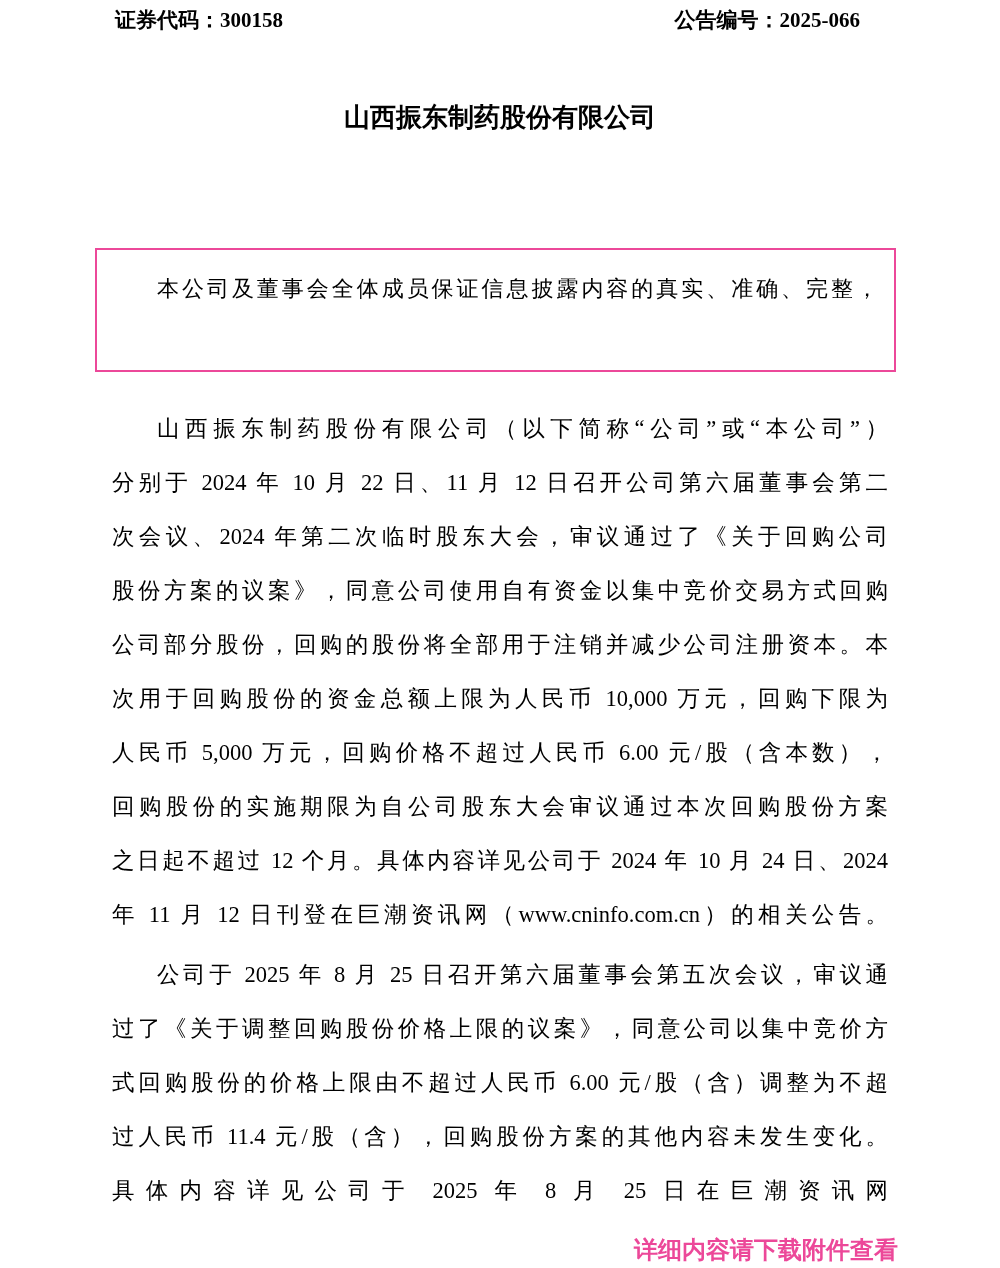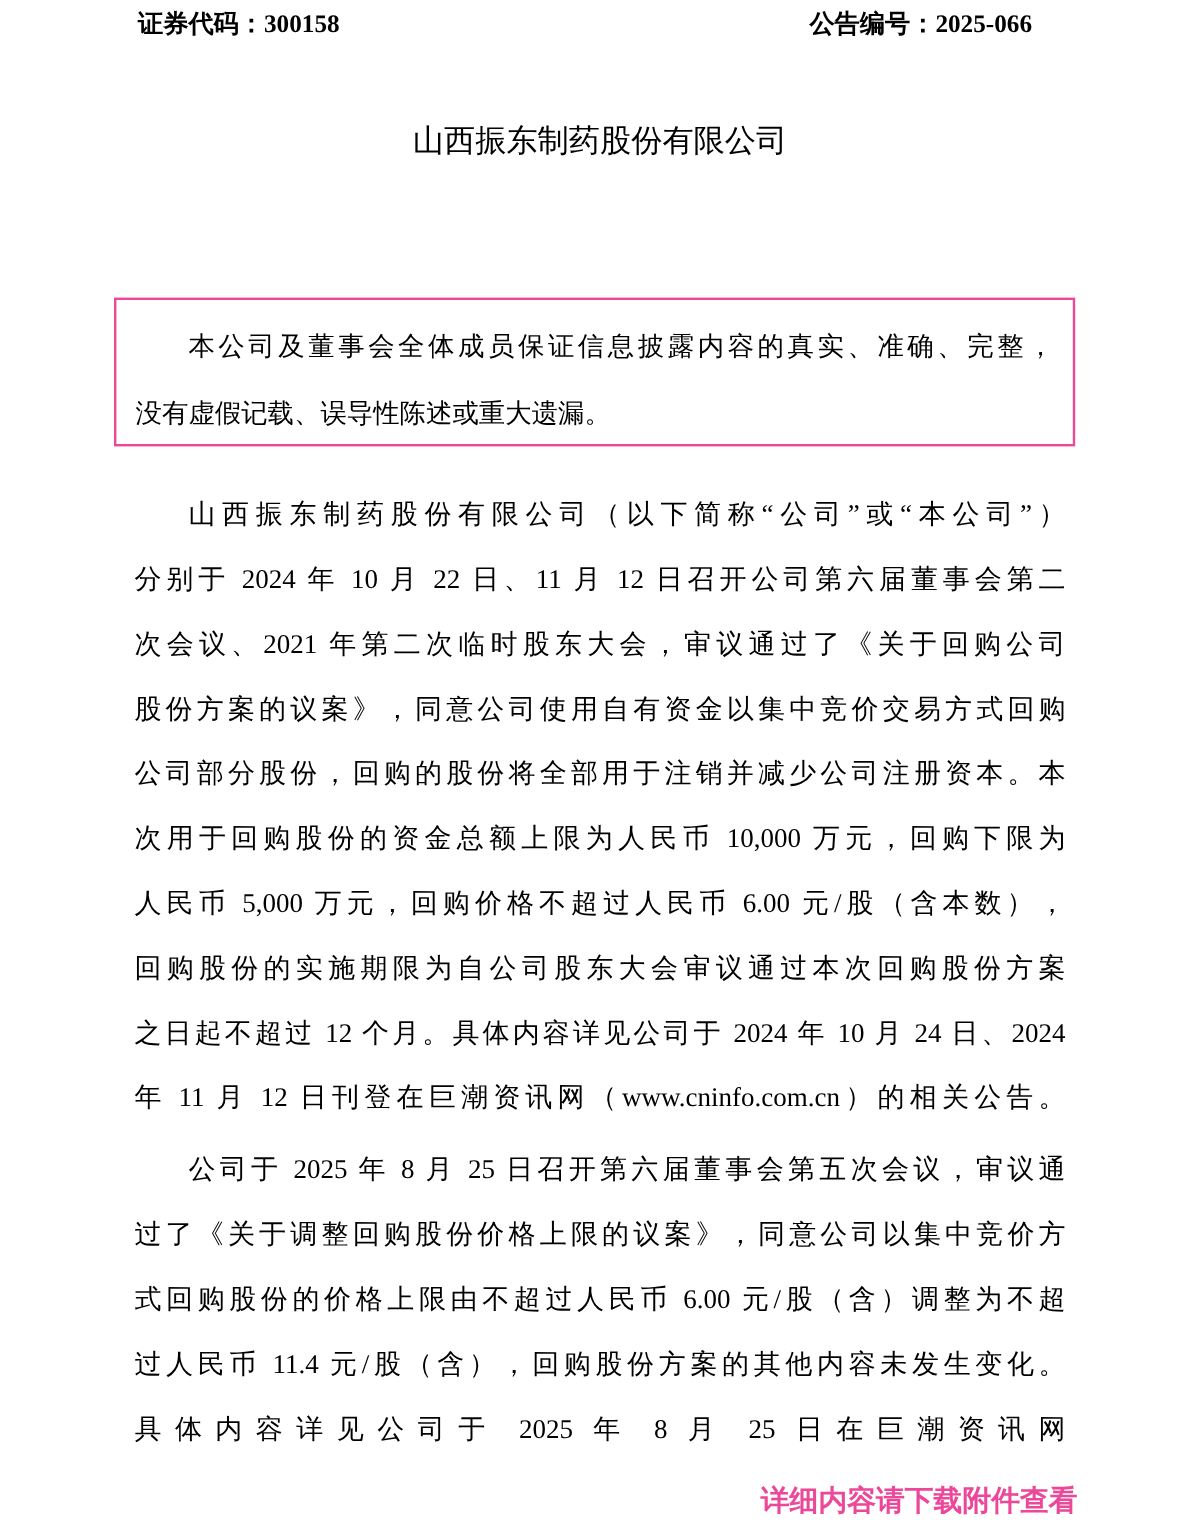--- a/index.html
+++ b/index.html
@@ -23,21 +23,21 @@
     font-weight: bold;
     white-space: nowrap;
   }
   .doc-title {
     position: absolute;
     top: 100px;
     left: 0;
     width: 100%;
     text-align: center;
     font-size: 26px;
-    font-weight: normal;
+    font-weight: bold;
     line-height: 36px;
   }
   .doc-subtitle {
     position: absolute;
     top: 154px;
     left: 0;
     width: 100%;
     text-align: center;
     font-size: 26px;
     font-weight: bold;
@@ -94,28 +94,27 @@
 
   <div class="header-row">
     <span>证券代码：300158</span>
     <span>公告编号：2025-066</span>
   </div>
 
   <div class="doc-title">山西振东制药股份有限公司</div>
 
   <div class="notice-box">
     <div class="notice-line justify indent">本公司及董事会全体成员保证信息披露内容的真实、准确、完整，</div>
-    <div class="notice-line">没有虚假记载、误导性陈述或重大遗漏。</div>
   </div>
 
   <div class="body-text">
     <div class="paragraph1">
       <div class="body-line indent">山西振东制药股份有限公司（以下简称“公司”或“本公司”）</div>
       <div class="body-line">分别于 2024 年 10 月 22 日、11 月 12 日召开公司第六届董事会第二</div>
-      <div class="body-line">次会议、2021 年第二次临时股东大会，审议通过了《关于回购公司</div>
+      <div class="body-line">次会议、2024 年第二次临时股东大会，审议通过了《关于回购公司</div>
       <div class="body-line">股份方案的议案》，同意公司使用自有资金以集中竞价交易方式回购</div>
       <div class="body-line">公司部分股份，回购的股份将全部用于注销并减少公司注册资本。本</div>
       <div class="body-line">次用于回购股份的资金总额上限为人民币 10,000 万元，回购下限为</div>
       <div class="body-line">人民币 5,000 万元，回购价格不超过人民币 6.00 元/股（含本数），</div>
       <div class="body-line">回购股份的实施期限为自公司股东大会审议通过本次回购股份方案</div>
       <div class="body-line">之日起不超过 12 个月。具体内容详见公司于 2024 年 10 月 24 日、2024</div>
       <div class="body-line">年 11 月 12 日刊登在巨潮资讯网（www.cninfo.com.cn）的相关公告。</div>
     </div>
     <div class="paragraph2">
       <div class="body-line indent">公司于 2025 年 8 月 25 日召开第六届董事会第五次会议，审议通</div>

